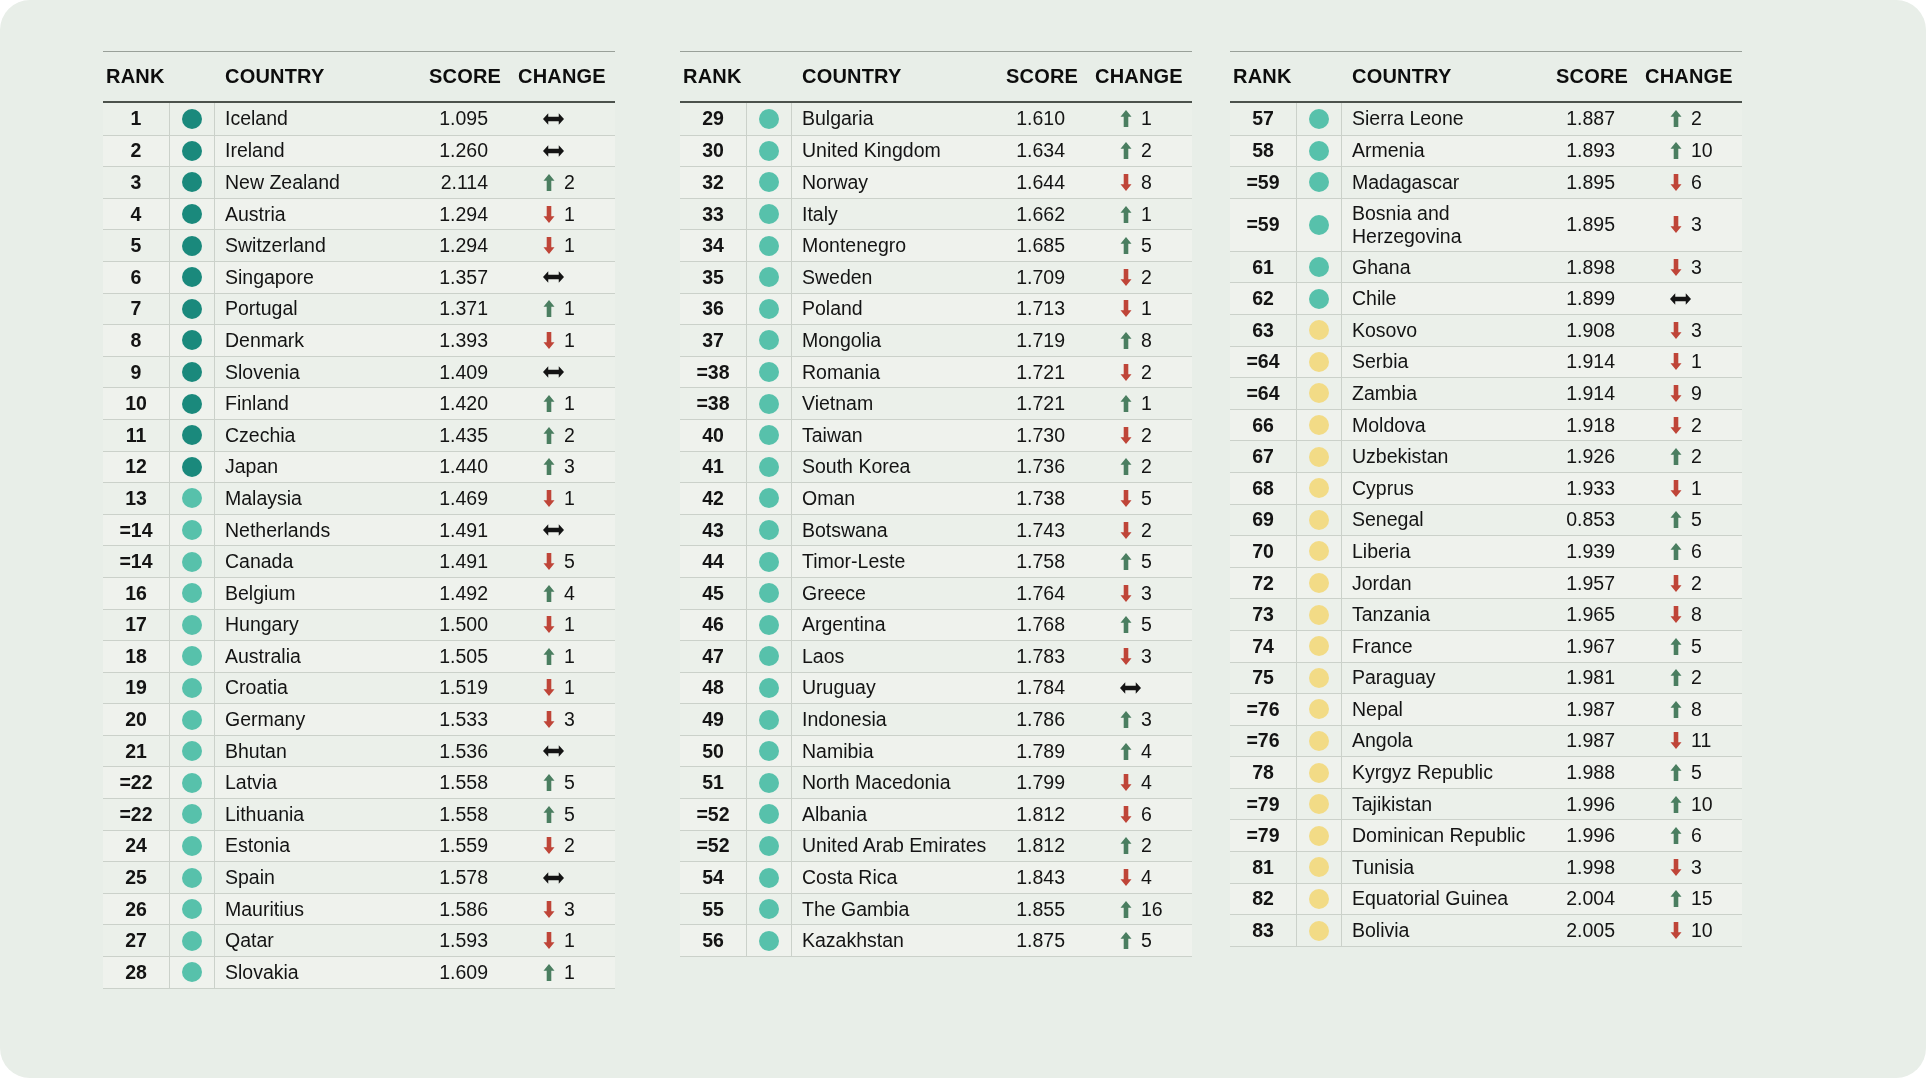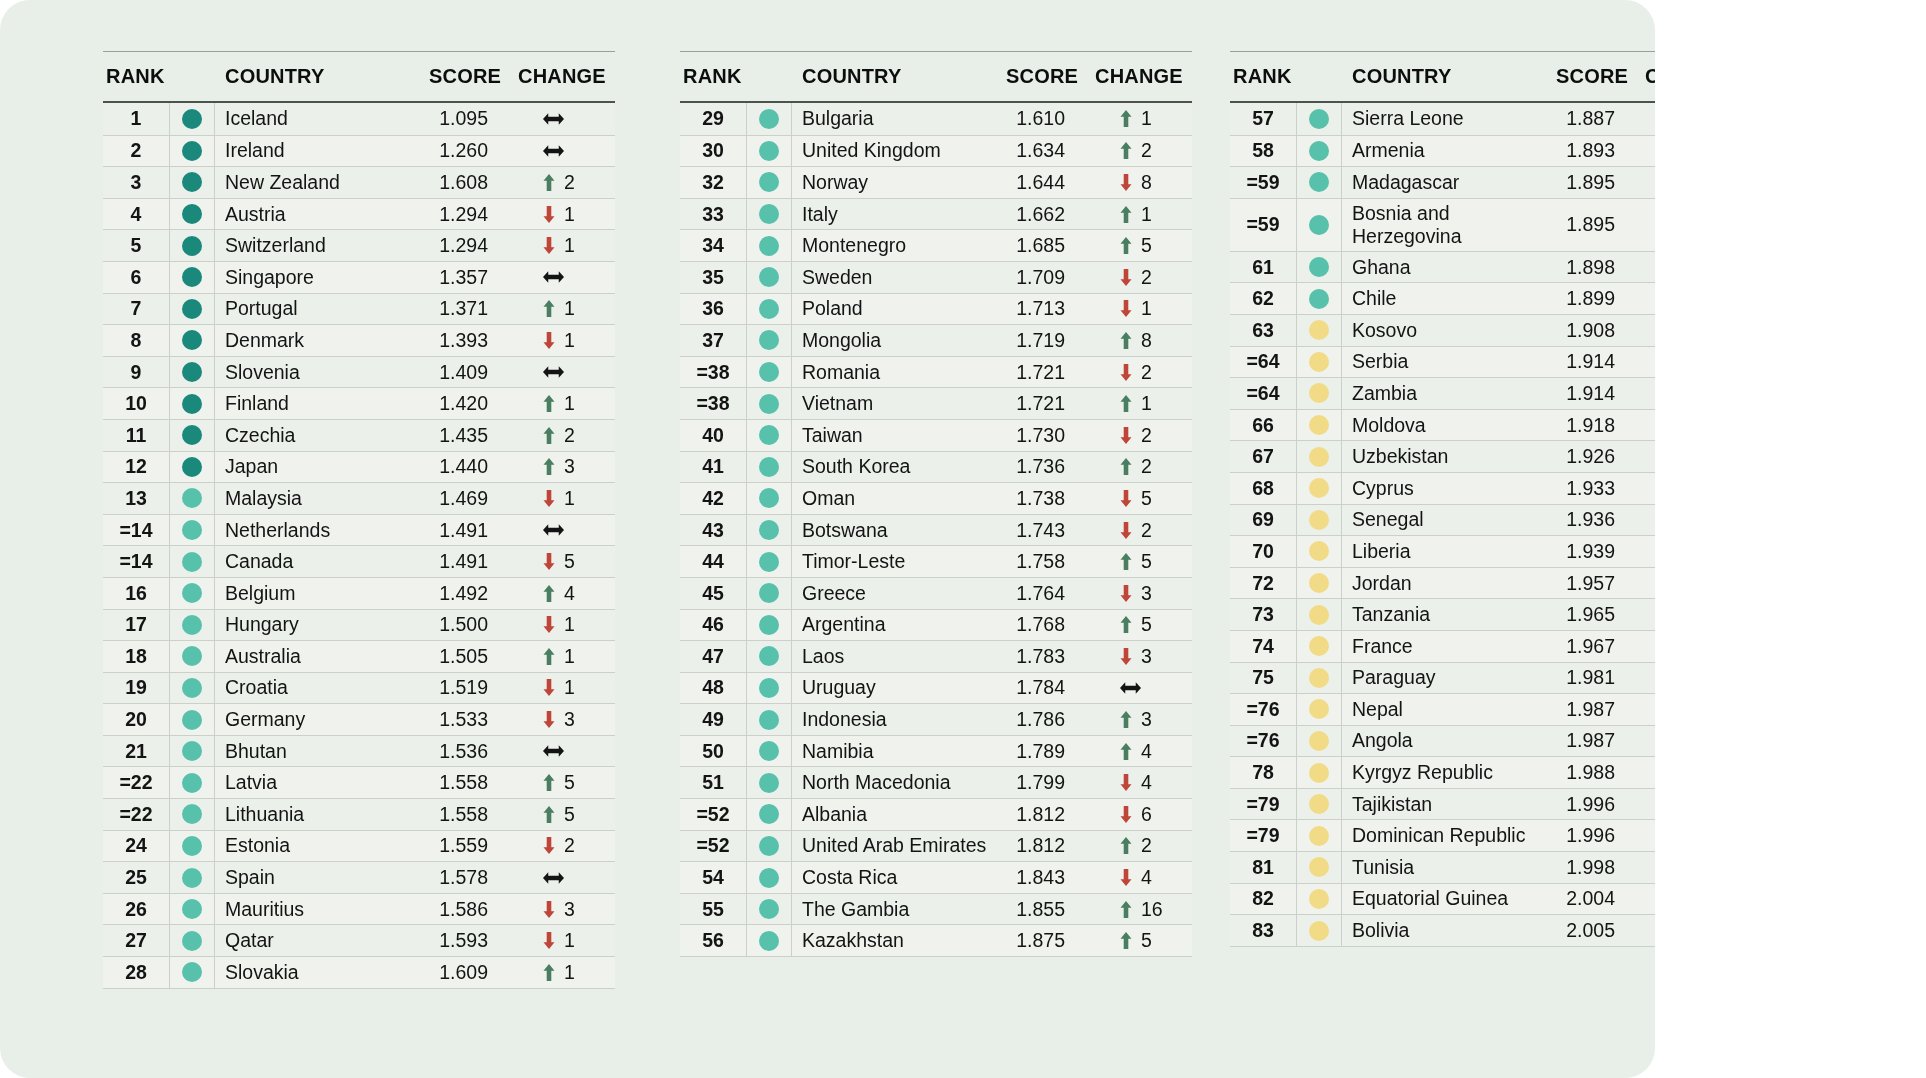--- a/index.html
+++ b/index.html
@@ -1,18 +1,18 @@
 <!DOCTYPE html>
 <html><head>
 <meta charset="utf-8">
 <style>
   html,body { margin:0; padding:0; background:#ffffff; }
   .page {
     position:relative;
-    width:1655px; height:1078px;
+    width:1926px; height:1078px;
     background:#e8eee8;
     border-radius:30px;
     overflow:hidden;
     font-family:"Liberation Sans", sans-serif;
     color:#141414;
   }
   .gpi-table { position:absolute; top:51px; width:512px; }
   #t0 { left:103px; }
   #t1 { left:680px; }
   #t2 { left:1230px; }
@@ -108,21 +108,21 @@
             </svg>
           </div>
         </div>
         <div class="row odd">
           <div class="cell rank">3</div>
           <div class="cell dotcell">
             <span class="dot" style="background:#1a897c"></span>
           </div>
           <div></div>
           <div class="cell country">New Zealand</div>
-          <div class="cell score">1.608</div>
+          <div class="cell score">2.114</div>
           <div class="cell change">
             <svg class="arr" width="12" height="17" viewBox="0 0 12 17">
               <path fill="#4a7e60" d="M6 0 L11.5 6.8 H8.3 V17 H3.7 V6.8 H0.5 Z"></path>
             </svg>
             <span class="delta">2</span>
           </div>
         </div>
         <div class="row even">
           <div class="cell rank">4</div>
           <div class="cell dotcell">
@@ -1102,21 +1102,21 @@
             <span class="delta">1</span>
           </div>
         </div>
         <div class="row odd">
           <div class="cell rank">69</div>
           <div class="cell dotcell">
             <span class="dot" style="background:#f2db86"></span>
           </div>
           <div></div>
           <div class="cell country">Senegal</div>
-          <div class="cell score">1.936</div>
+          <div class="cell score">0.853</div>
           <div class="cell change">
             <svg class="arr" width="12" height="17" viewBox="0 0 12 17">
               <path fill="#4a7e60" d="M6 0 L11.5 6.8 H8.3 V17 H3.7 V6.8 H0.5 Z"></path>
             </svg>
             <span class="delta">5</span>
           </div>
         </div>
         <div class="row even">
           <div class="cell rank">70</div>
           <div class="cell dotcell">

